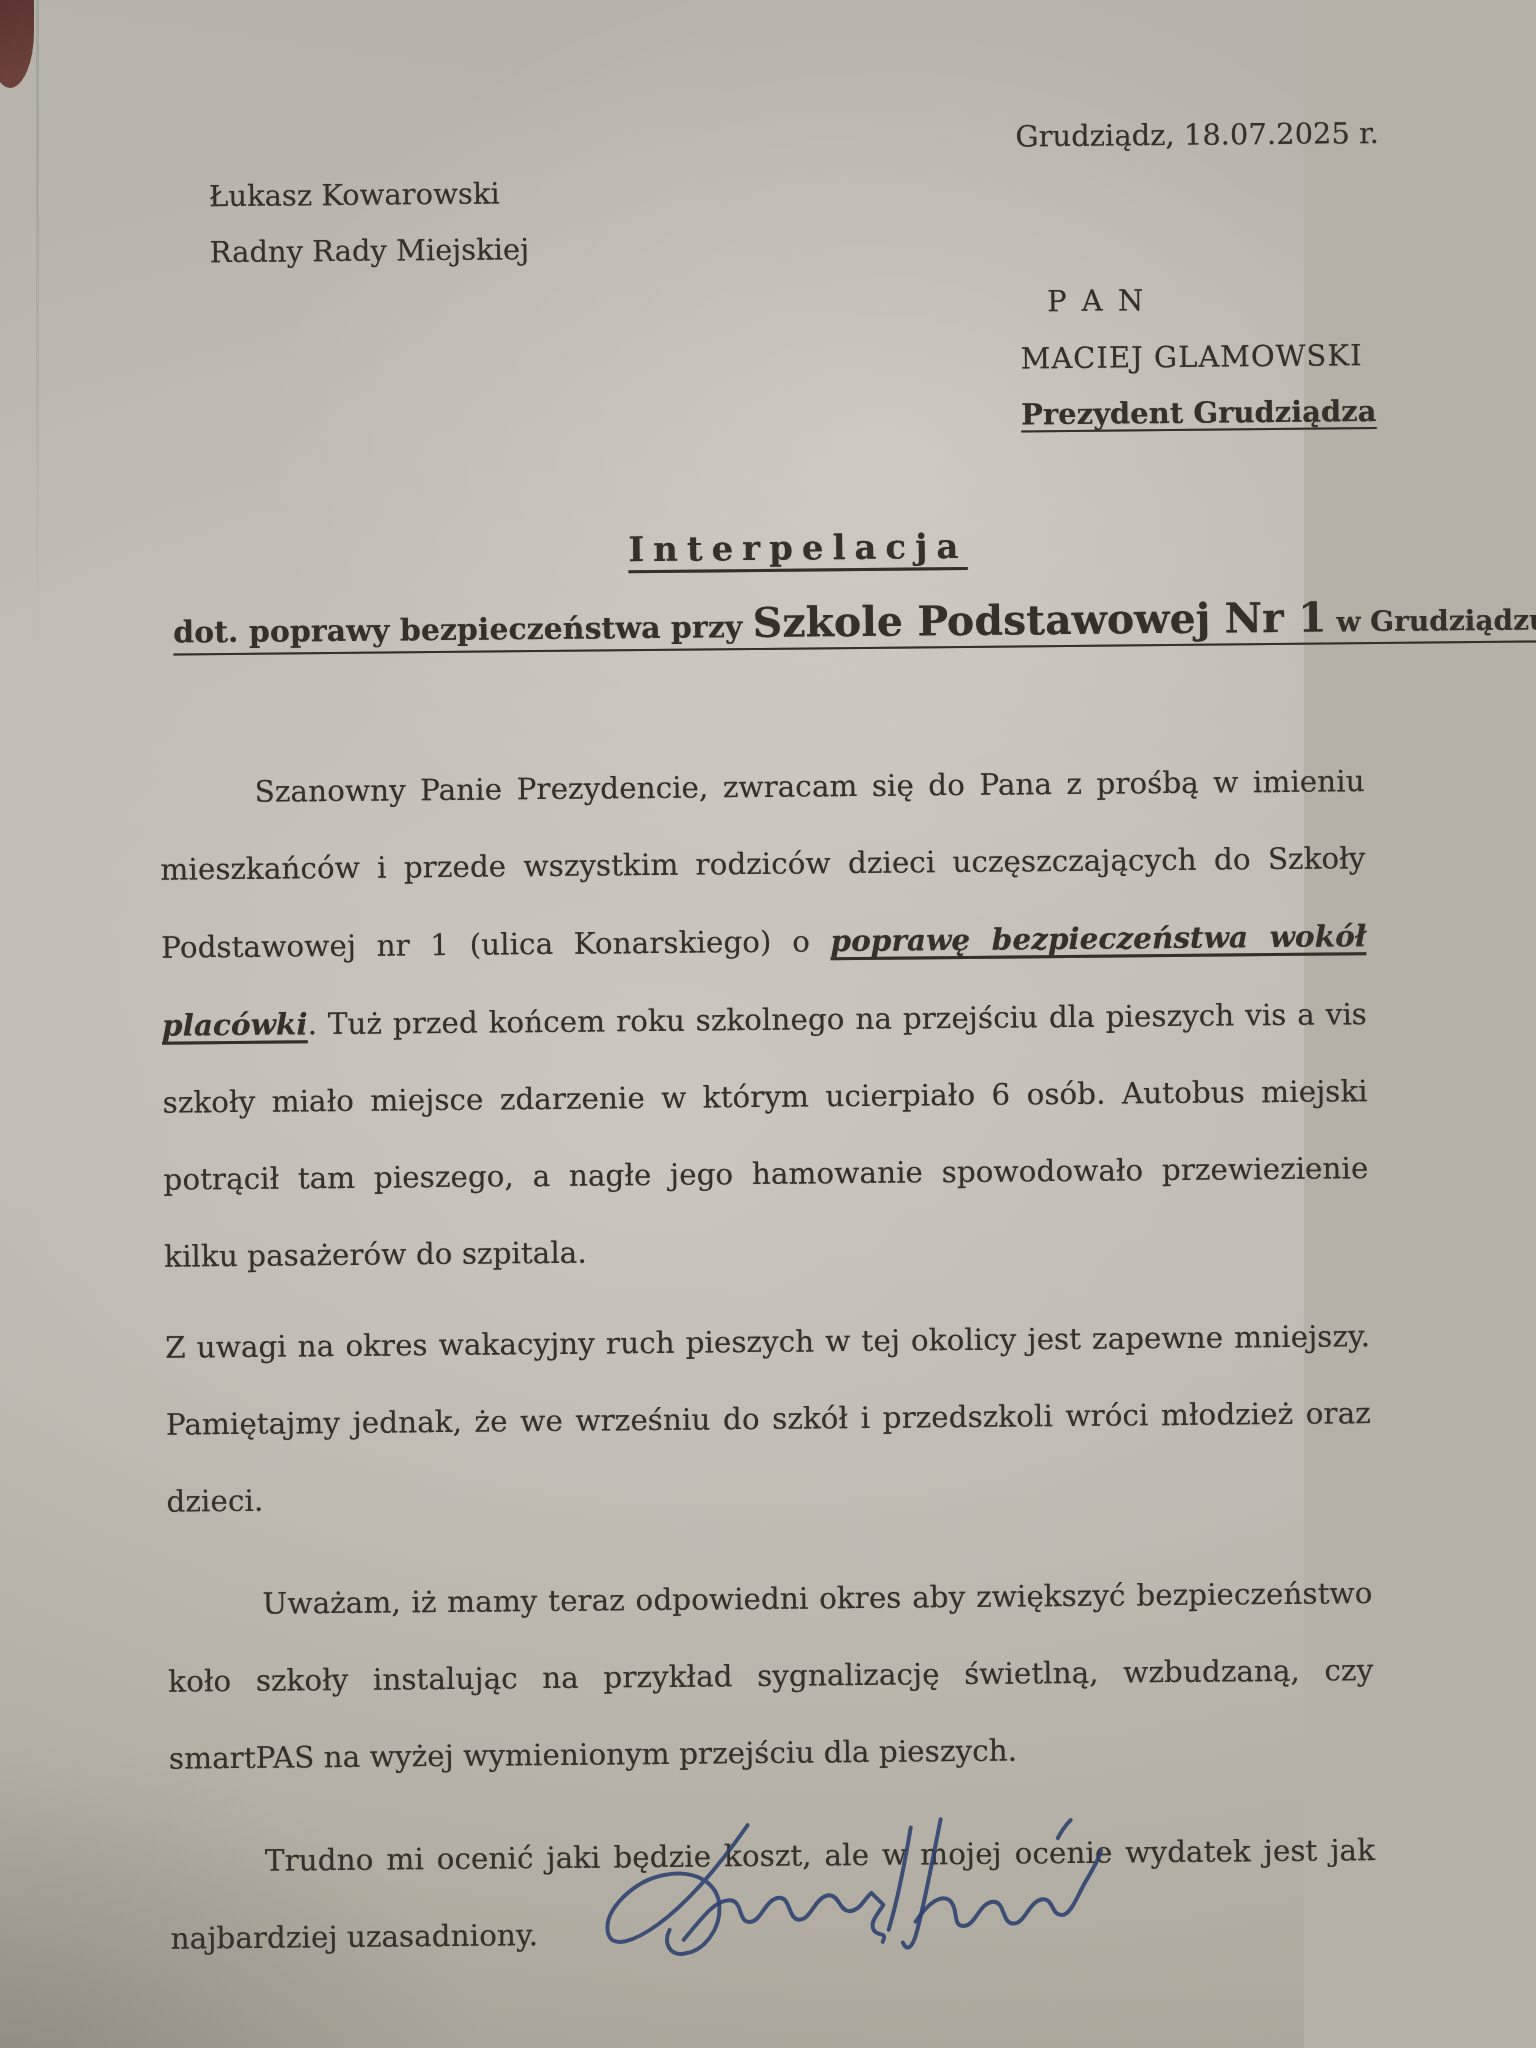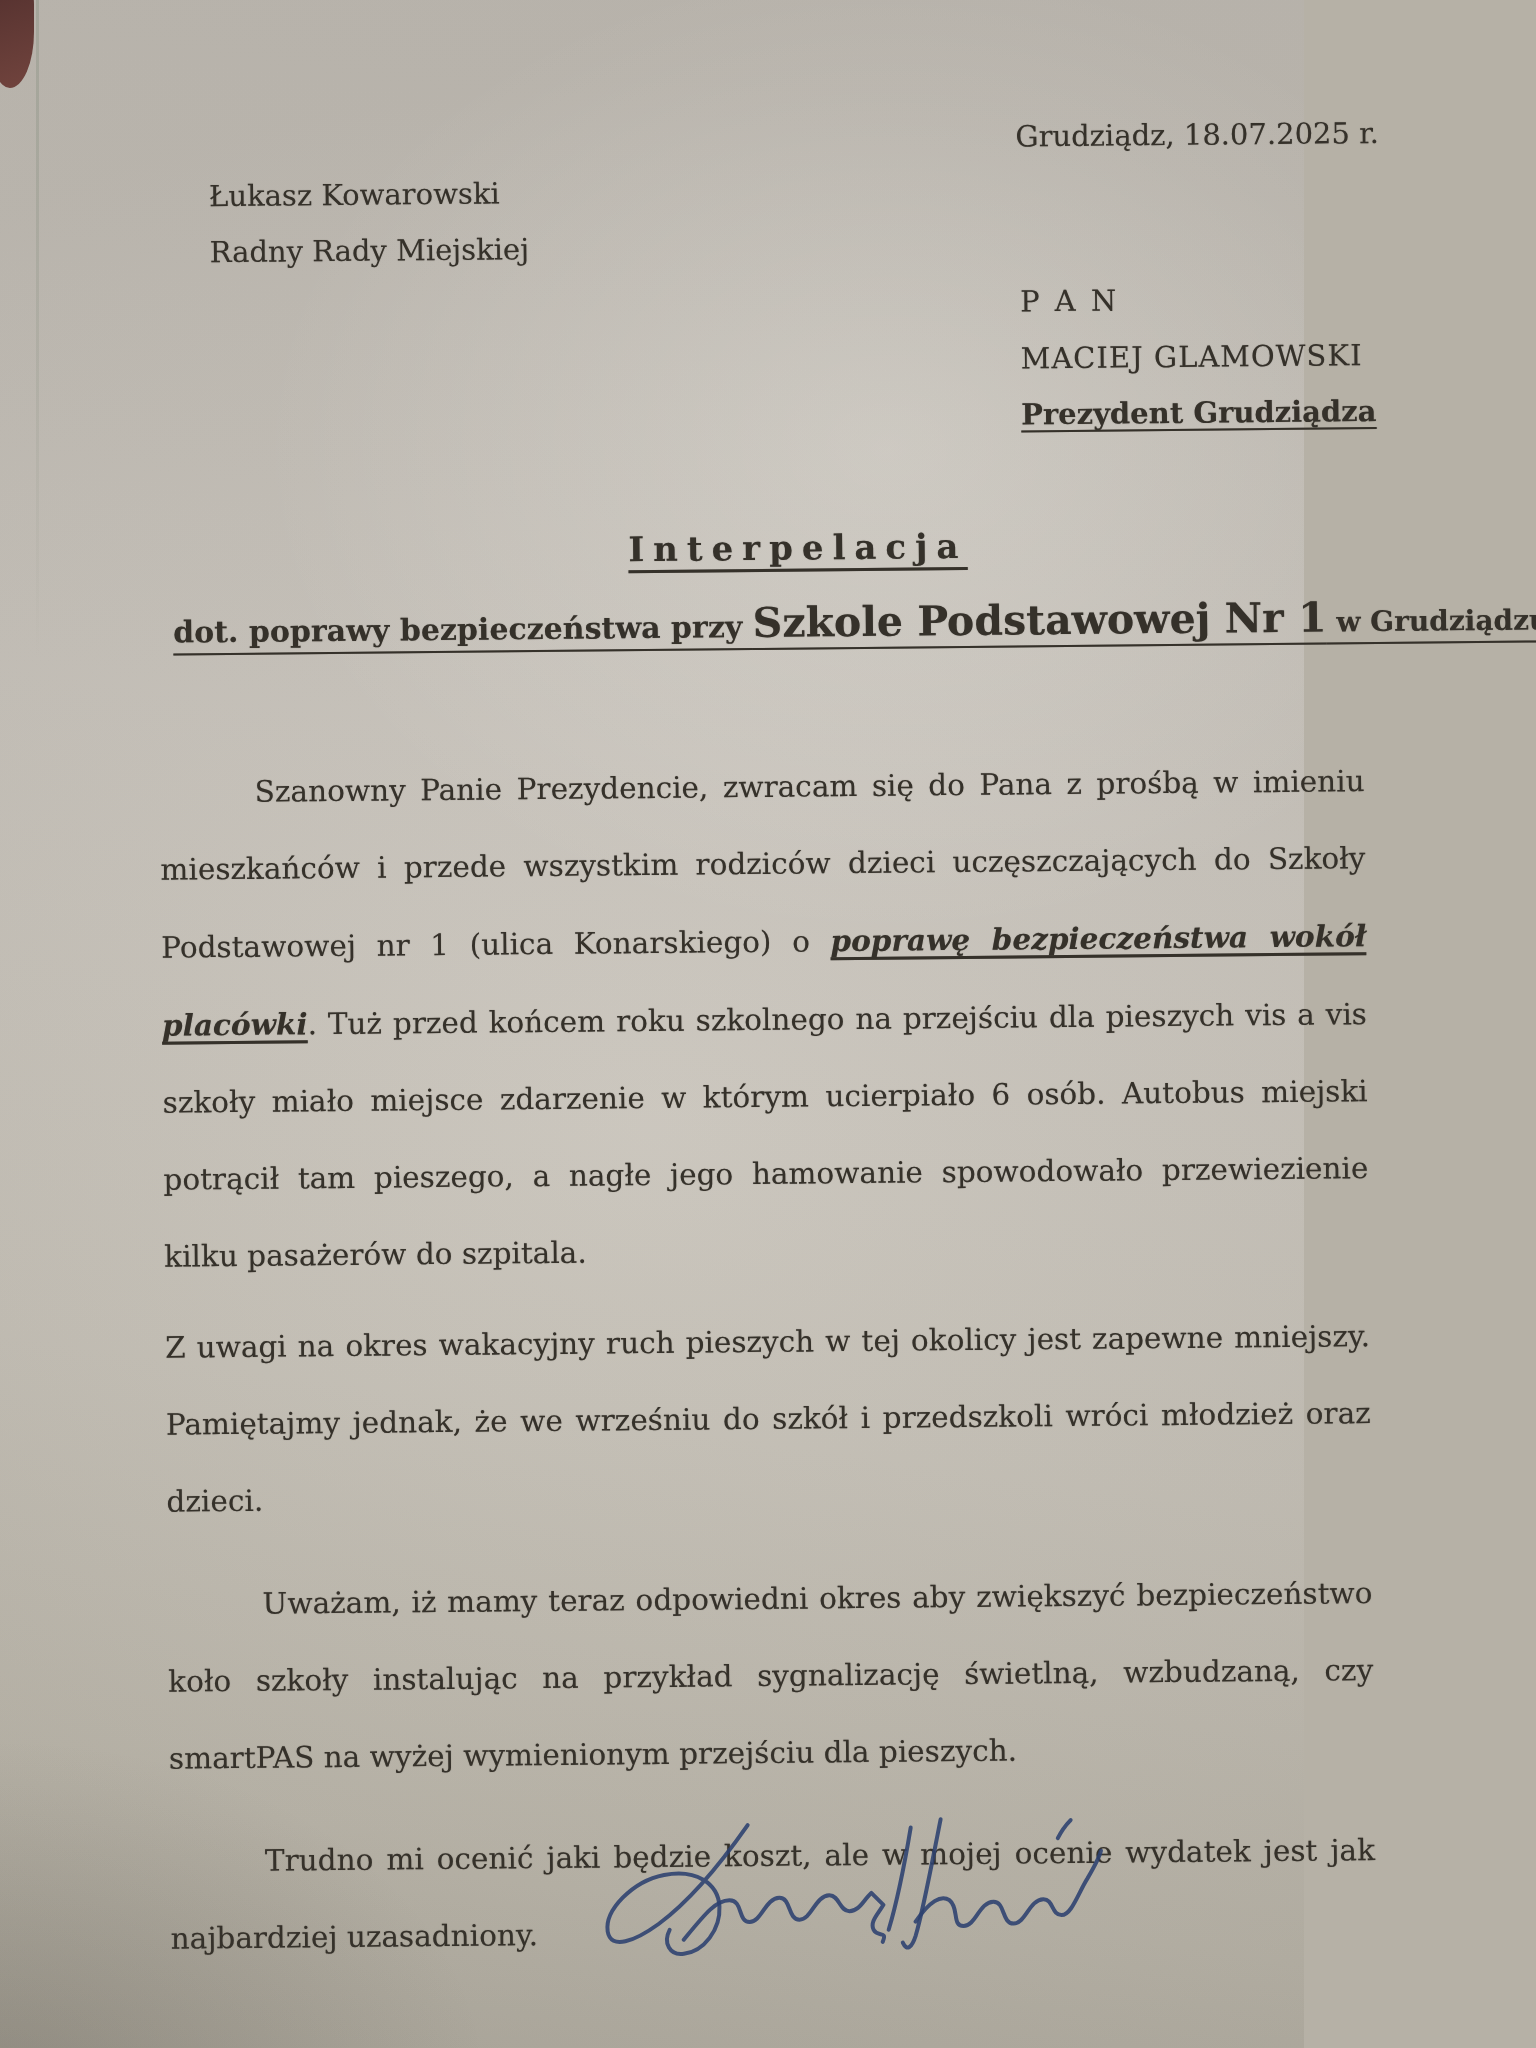--- a/index.html
+++ b/index.html
@@ -33,21 +33,21 @@
     position:absolute;inset:0;
     transform:rotate(-0.55deg);
     transform-origin:50% 40%;
     text-shadow:0 0 1px rgba(53,49,42,0.45);
   }
   .abs{position:absolute;white-space:nowrap;}
   .small{font-size:29px;line-height:38px;}
   .date{left:1022px;top:121px;}
   .sender-name{left:215px;top:173px;}
   .sender-title{left:215px;top:229px;}
-  .rec-sal{left:1025px;top:286px;letter-spacing:3px;}
+  .rec-sal{left:1052px;top:286px;letter-spacing:3px;}
   .rec-name{left:1025px;top:343px;letter-spacing:1px;}
   .rec-title{
     left:1025px;top:399px;font-weight:bold;
     text-decoration:underline;text-decoration-thickness:2px;text-underline-offset:6px;
   }
   .heading{
     position:absolute;left:160px;top:529px;width:1205px;
     text-align:center;font-size:34px;font-weight:bold;letter-spacing:9px;
     text-decoration:underline;text-decoration-thickness:2.5px;text-underline-offset:9px;
     transform:translateX(38px);

